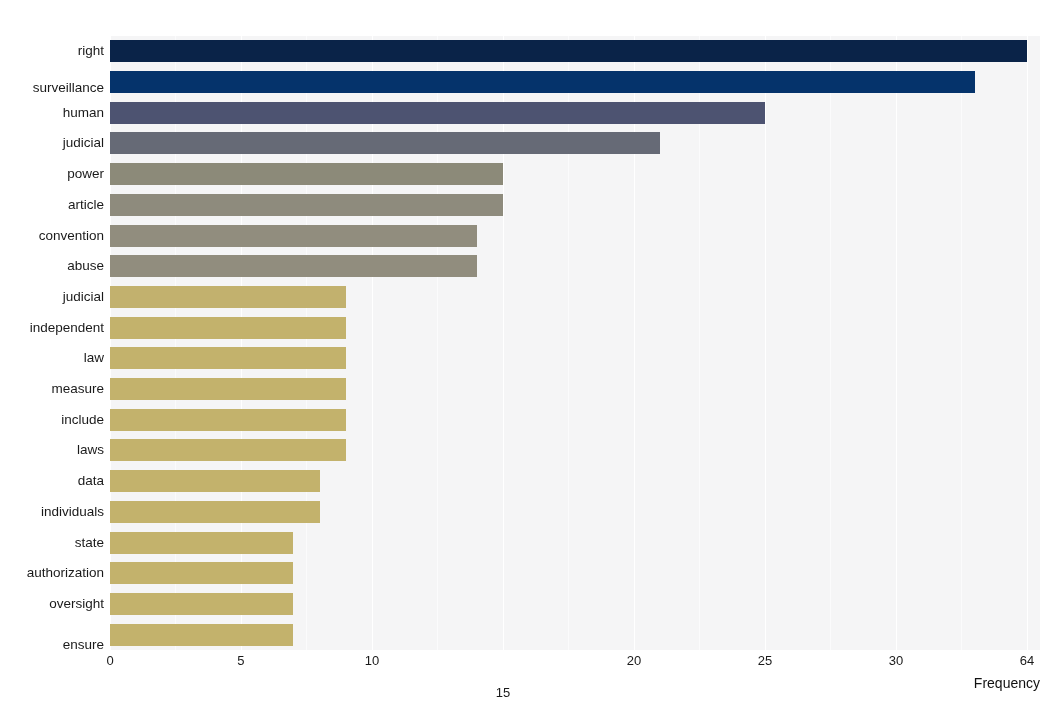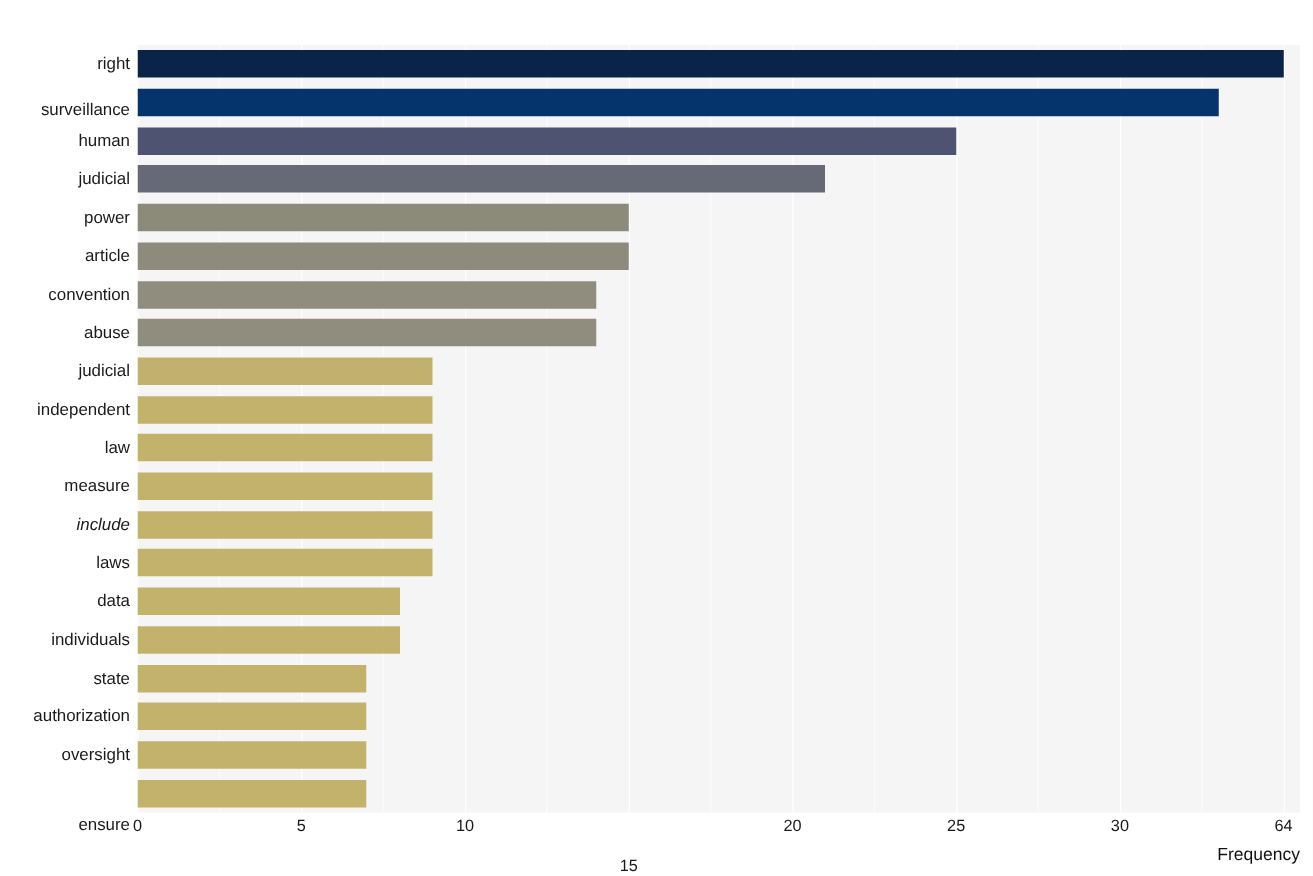--- a/index.html
+++ b/index.html
@@ -216,28 +216,28 @@
       <div class="y-tick-label" style="top: 69.75px;">human</div>
       <div class="y-tick-label" style="top: 100.45px;">judicial</div>
       <div class="y-tick-label" style="top: 131.15px;">power</div>
       <div class="y-tick-label" style="top: 161.85px;">article</div>
       <div class="y-tick-label" style="top: 192.55px;">convention</div>
       <div class="y-tick-label" style="top: 223.25px;">abuse</div>
       <div class="y-tick-label" style="top: 253.95px;">judicial</div>
       <div class="y-tick-label" style="top: 284.65px;">independent</div>
       <div class="y-tick-label" style="top: 315.35px;">law</div>
       <div class="y-tick-label" style="top: 346.05px;">measure</div>
-      <div class="y-tick-label" style="top: 376.75px; font-style: italic;">include</div>
+      <div class="y-tick-label" style="top: 376.75px;">include</div>
       <div class="y-tick-label" style="top: 407.45px;">laws</div>
       <div class="y-tick-label" style="top: 438.15px;">data</div>
       <div class="y-tick-label" style="top: 468.85px;">individuals</div>
       <div class="y-tick-label" style="top: 499.55px;">state</div>
       <div class="y-tick-label" style="top: 530.25px;">authorization</div>
       <div class="y-tick-label" style="top: 560.95px;">oversight</div>
-      <div class="y-tick-label" style="top: 617px;">ensure</div>
+      <div class="y-tick-label" style="top: 602px;">ensure</div>
     </div>
 
   <div id="x-axis">
       <div class="x-tick-label" style="left: 0px;">0</div>
       <div class="x-tick-label" style="left: 130.986px;">5</div>
       <div class="x-tick-label" style="left: 261.972px;">10</div>
       <div class="x-tick-label" style="left: 392.958px; margin-top: 32px;">15</div>
       <div class="x-tick-label" style="left: 523.944px;">20</div>
       <div class="x-tick-label" style="left: 654.93px;">25</div>
       <div class="x-tick-label" style="left: 785.915px;">30</div>

